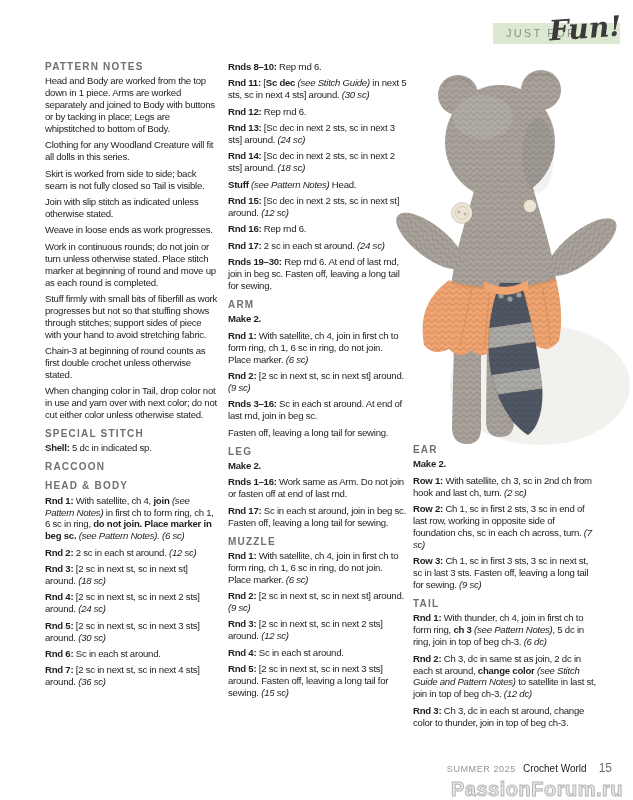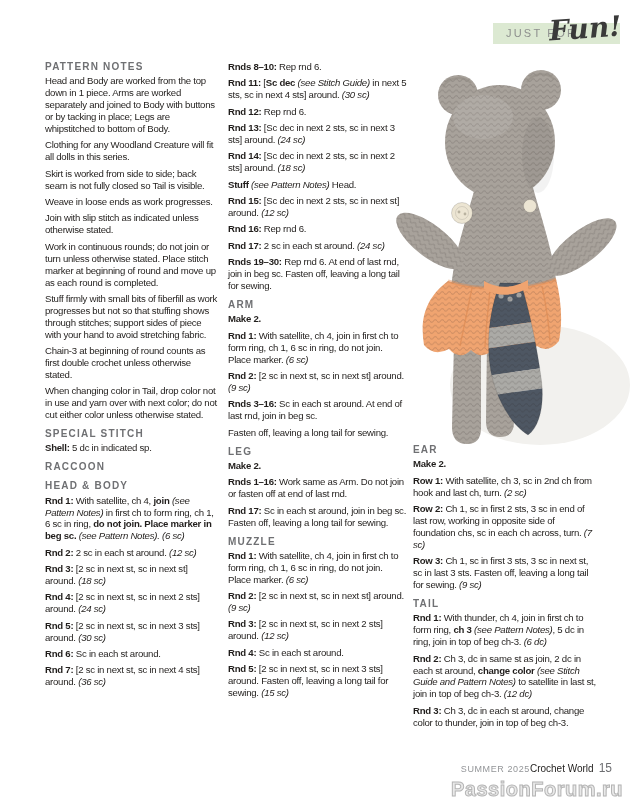--- a/index.html
+++ b/index.html
@@ -27,21 +27,21 @@
   .h{font-weight:bold;color:#6f7073;font-size:10px;letter-spacing:1.2px;margin:7px 0 2.5px 0;}
   .col > :first-child{margin-top:0;}
   .b{font-weight:bold;}
   .i{font-style:italic;}
 
   
   .photo{position:absolute;left:388px;top:55px;width:245px;height:395px;}
   .tex{fill:url(#st);}
 
   
-  .footer{position:absolute;top:761px;left:0;width:612px;display:flex;justify-content:flex-end;align-items:baseline;}
+  .footer{position:absolute;top:761px;left:0;width:612px;display:flex;justify-content:flex-end;align-items:baseline;gap:7px;}
   .f-season{font-size:9px;color:#939598;letter-spacing:.6px;}
   .f-mag{font-size:10px;font-weight:normal;color:#1f1d1b;}
   .f-page{font-size:12px;color:#6d6e71;margin-left:5px;font-weight:normal;}
 
   .watermark{
     position:absolute;top:778px;right:10px;
     font-size:20px;font-weight:bold;letter-spacing:.5px;
     color:#e9e9e9;-webkit-text-stroke:1px #b5b5b5;
   }
 </style>
@@ -146,22 +146,22 @@
 
       <path d="M96 226 Q117 238 140 225 L140 233 Q117 246 96 234 Z" style="fill:var(--skirt)"></path>
     </svg>
   </div>
 
   <div class="col col-left" id="col-0">
       <h3 class="h"><span>PATTERN NOTES</span></h3>
       <p class="p"><span>Head and Body are worked from the top down in 1 piece. Arms are worked separately and joined to Body with buttons or by tacking in place; Legs are whipstitched to bottom of Body.</span></p>
       <p class="p"><span>Clothing for any Woodland Creature will fit all dolls in this series.</span></p>
       <p class="p"><span>Skirt is worked from side to side; back seam is not fully closed so Tail is visible.</span></p>
+      <p class="p"><span>Join with slip stitch as indicated unless otherwise stated.</span></p>
       <p class="p"><span>Weave in loose ends as work progresses.</span></p>
-      <p class="p"><span>Join with slip stitch as indicated unless otherwise stated.</span></p>
       <p class="p"><span>Work in continuous rounds; do not join or turn unless otherwise stated. Place stitch marker at beginning of round and move up as each round is completed.</span></p>
       <p class="p"><span>Stuff firmly with small bits of fiberfill as work progresses but not so that stuffing shows through stitches; support sides of piece with your hand to avoid stretching fabric.</span></p>
       <p class="p"><span>Chain-3 at beginning of round counts as first double crochet unless otherwise stated.</span></p>
       <p class="p"><span>When changing color in Tail, drop color not in use and yarn over with next color; do not cut either color unless otherwise stated.</span></p>
       <h3 class="h"><span>SPECIAL STITCH</span></h3>
       <p class="p"><span class="b">Shell: </span><span>5 dc in indicated sp.</span></p>
       <h3 class="h"><span>RACCOON</span></h3>
       <h3 class="h"><span>HEAD &amp; BODY</span></h3>
       <p class="p"><span class="b">Rnd 1: </span><span>With satellite, ch 4, </span><span class="b">join </span><span class="i">(see Pattern Notes)</span><span> in first ch to form ring, ch 1, 6 sc in ring, </span><span class="b">do not join. Place marker in beg sc. </span><span class="i">(see Pattern Notes). (6 sc)</span></p>
       <p class="p"><span class="b">Rnd 2: </span><span>2 sc in each st around. </span><span class="i">(12 sc)</span></p>

